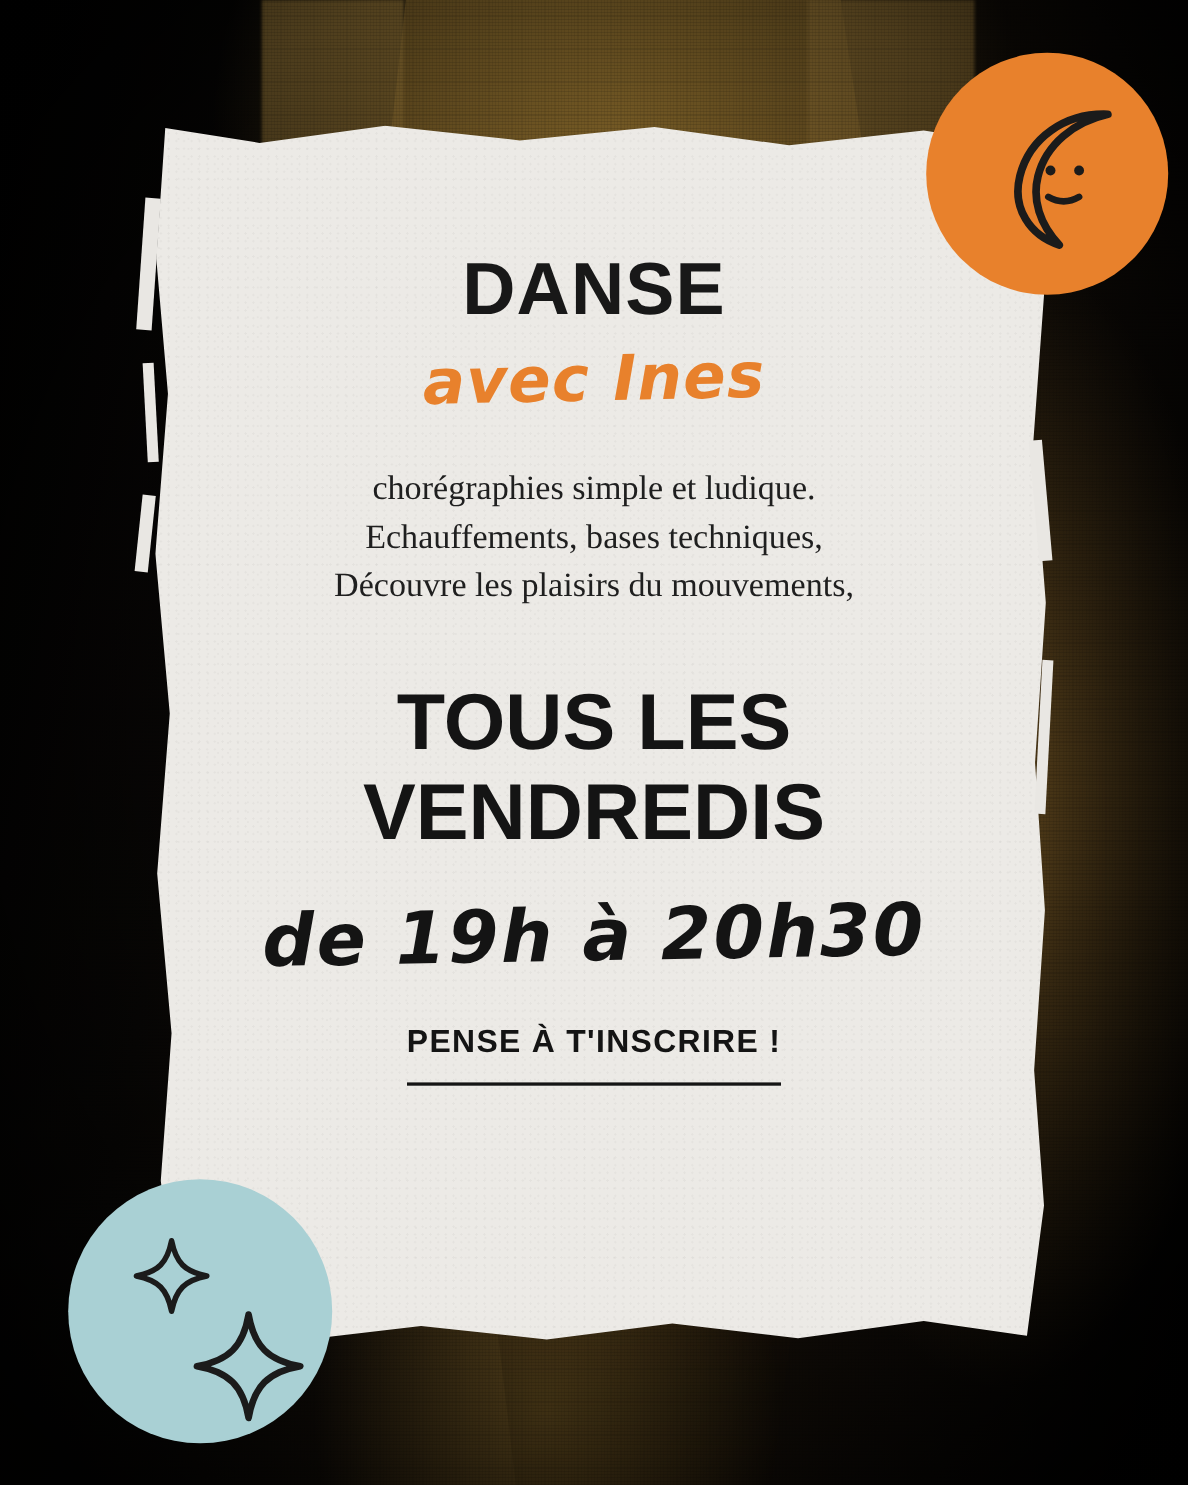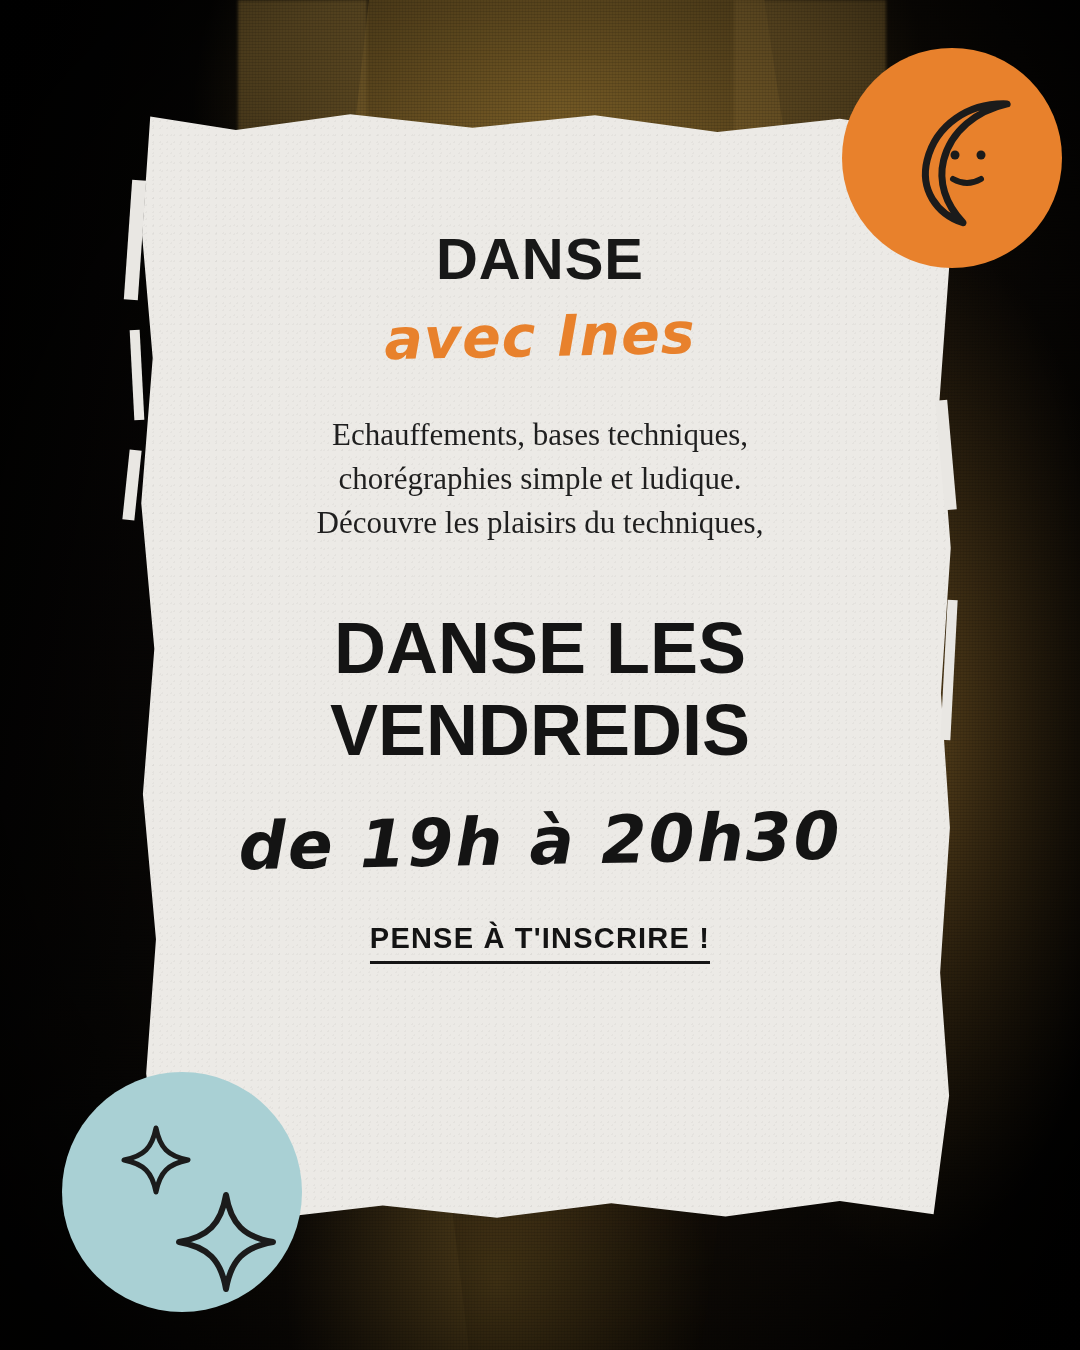--- a/index.html
+++ b/index.html
@@ -138,21 +138,21 @@
     position: absolute;
     left: 160px;
     top: 150px;
     width: 760px;
     text-align: center;
     color: #1b1b1b;
   }
   .title {
     font-family: "Liberation Sans", sans-serif;
     font-weight: 700;
-    font-size: 58px;
+    font-size: 67px;
     line-height: .92;
     letter-spacing: 1px;
     margin-top: 82px;
     color: #181818;
   }
   .title .l2 { display: block; }
   .script-name {
     font-family: "DejaVu Sans", sans-serif;
     font-style: italic;
     font-weight: 700;
@@ -188,21 +188,21 @@
     transform: rotate(-1deg);
     letter-spacing: 2px;
   }
   .cta {
     display: inline-block;
     font-family: "Liberation Sans", sans-serif;
     font-weight: 700;
     font-size: 29px;
     letter-spacing: 1.2px;
     margin-top: 42px;
-    padding-bottom: 6px;
+    padding-bottom: 20px;
     border-bottom: 3px solid #141414;
     color: #141414;
   }
 </style>
 </head>
 <body>
 
 <div class="poster">
 
   <div class="bg">
@@ -242,25 +242,25 @@
   </div>
 
   <div class="content">
     <div class="title">
       <span>DANSE</span>
     </div>
 
     <div class="script-name">avec Ines</div>
 
     <div class="desc">
+      <div>chorégraphies simple et ludique.</div>
       <div>Echauffements, bases techniques,</div>
-      <div>chorégraphies simple et ludique.</div>
-      <div>Découvre les plaisirs du techniques,</div>
+      <div>Découvre les plaisirs du mouvements,</div>
     </div>
 
-    <div class="day">DANSE LES VENDREDIS</div>
+    <div class="day">TOUS LES VENDREDIS</div>
 
     <div class="hours">de 19h à 20h30</div>
 
     <div><span class="cta">PENSE À T'INSCRIRE !</span></div>
   </div>
 
 </div>
 
 </body></html>

